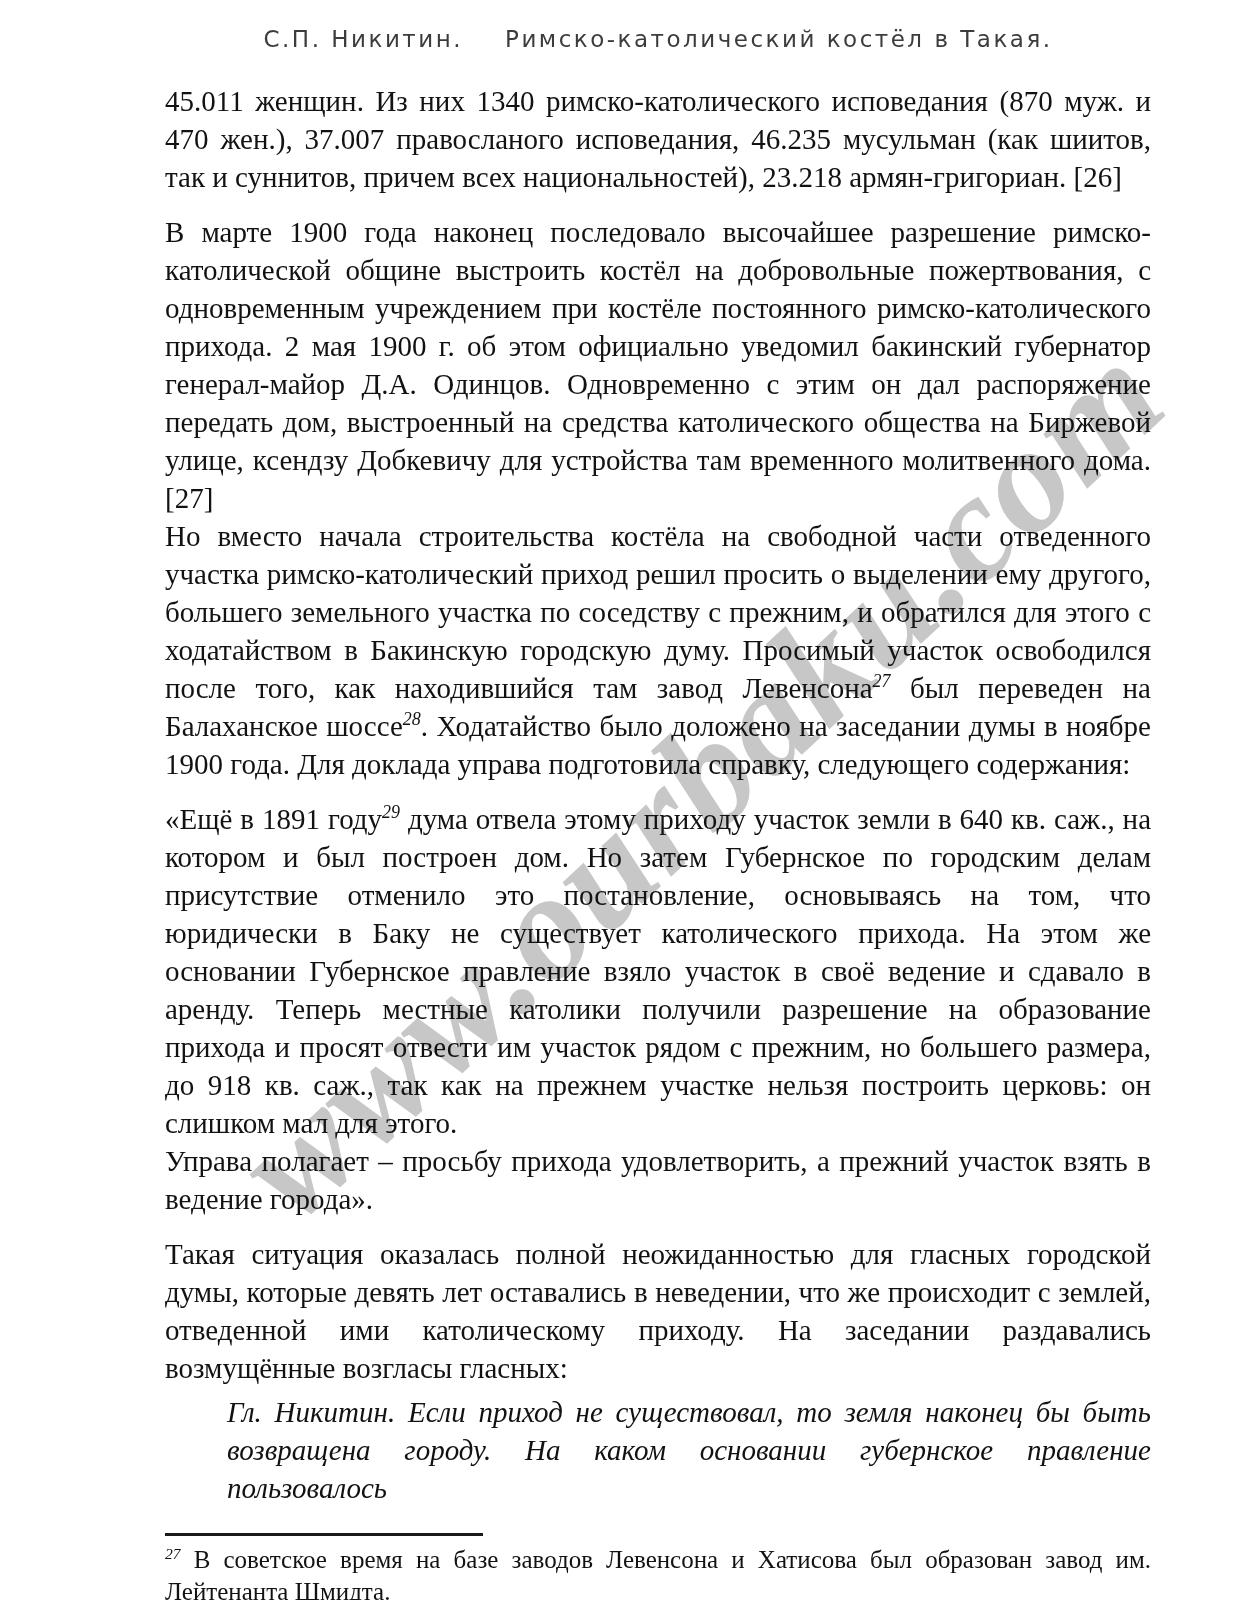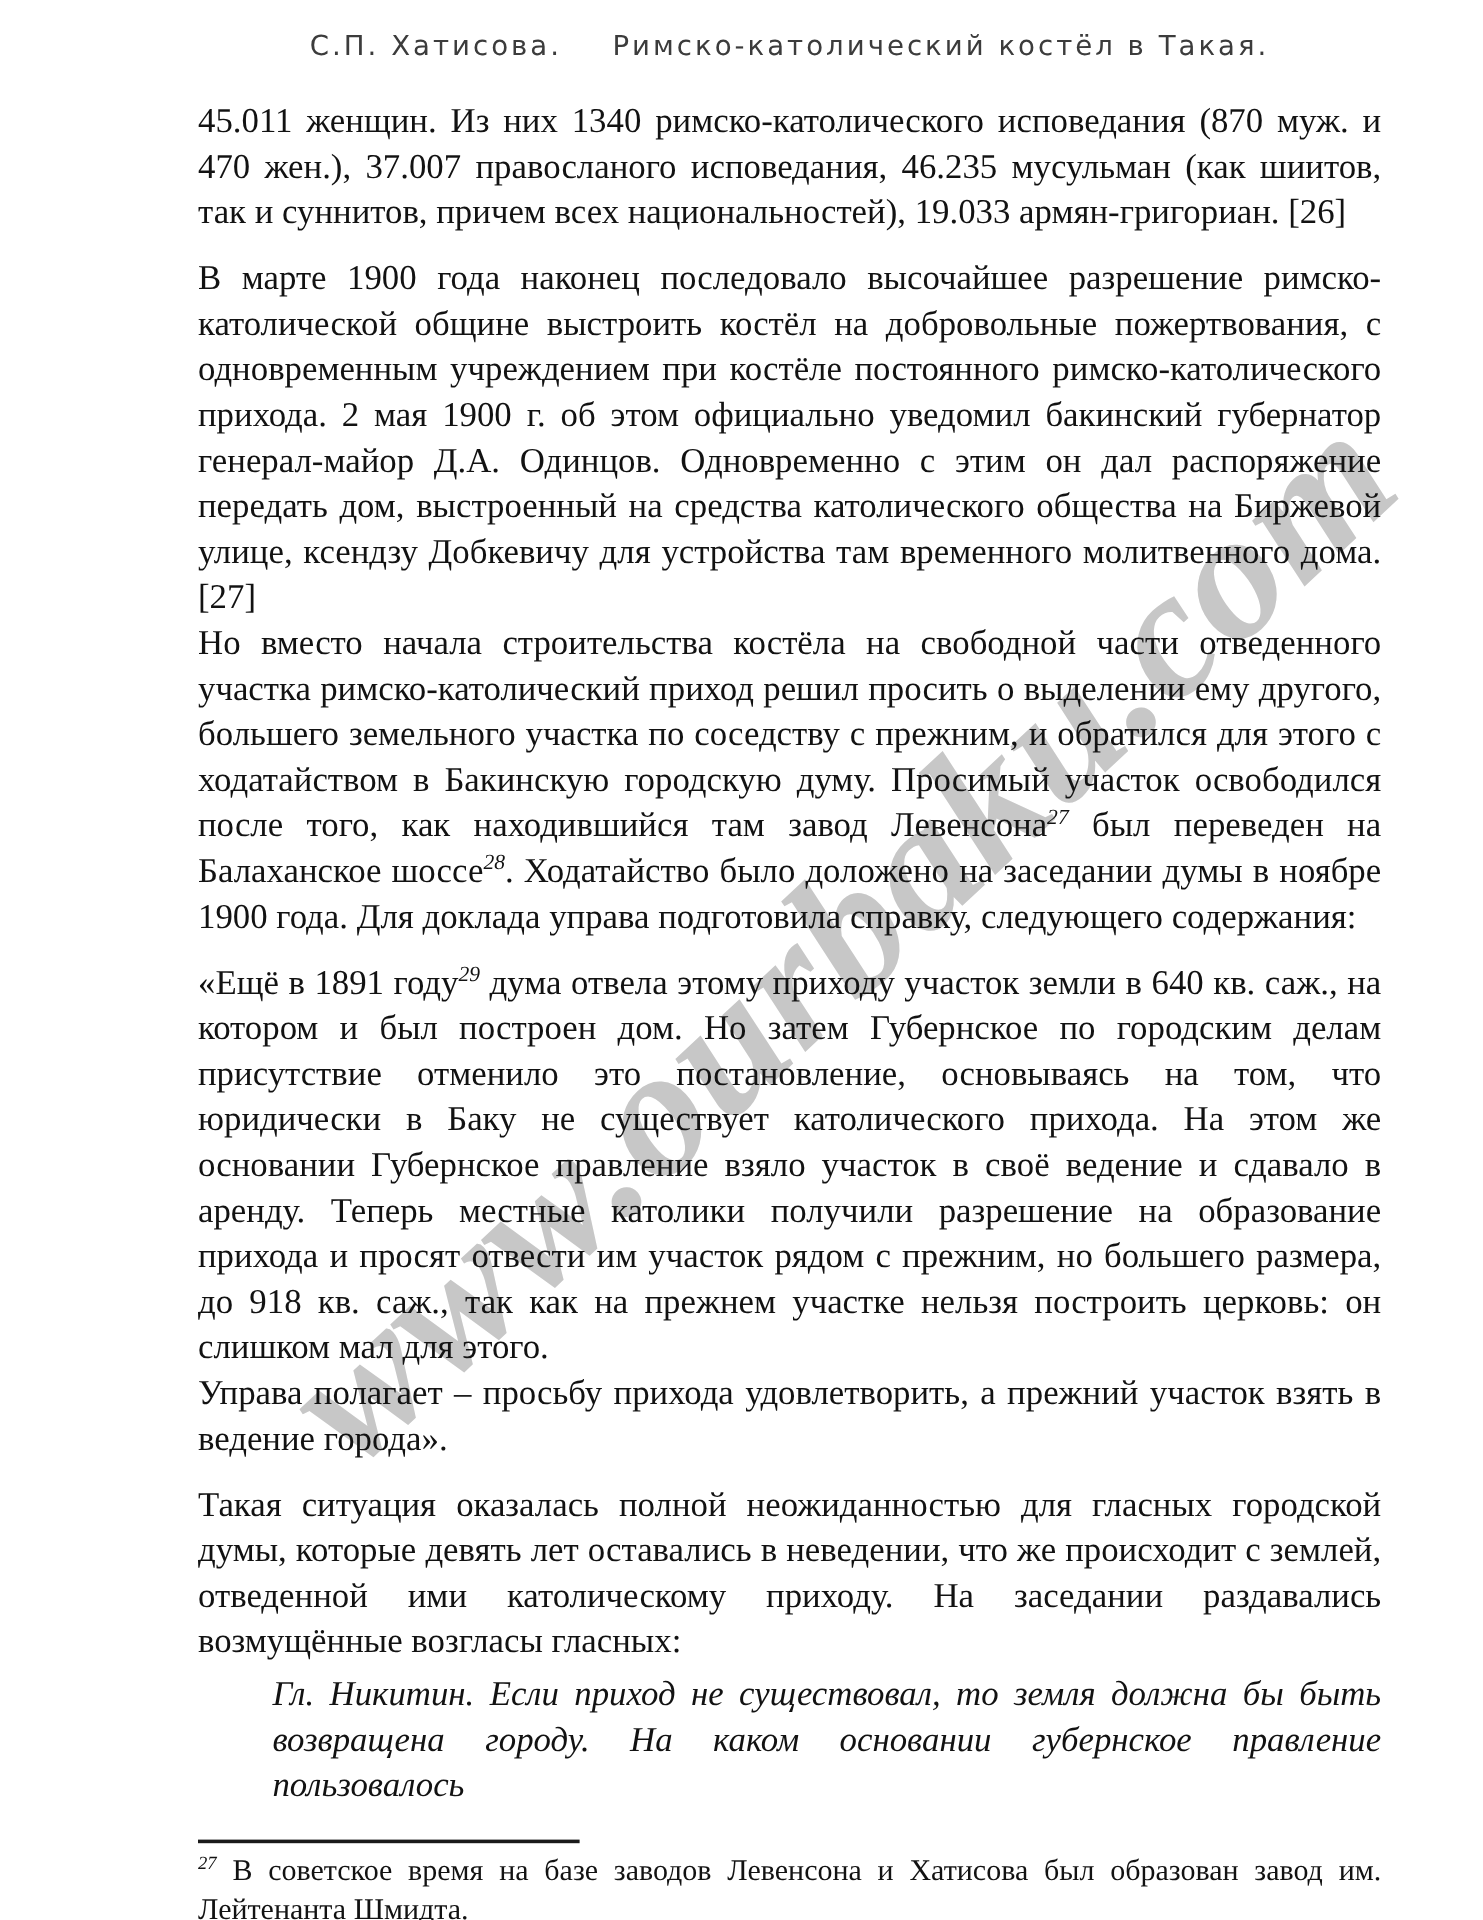--- a/index.html
+++ b/index.html
@@ -78,37 +78,37 @@
   }
 </style>
 </head>
 <body>
 
 <div class="watermark">www.ourbaku.com</div>
 
 <div class="content">
 
   <div class="doc-header">
-    <span>С.П. Хатисова.</span>
+    <span>С.П. Никитин.</span>
     <span>Римско-католический костёл в Такая.</span>
   </div>
 
   <div class="body-text">
 
-    <p>45.011 женщин. Из них 1340 римско-католического исповедания (870 муж. и 470 жен.), 37.007 правосланого исповедания, 46.235 мусульман (как шиитов, так и суннитов, причем всех национальностей), 19.033 армян-григориан. [26]</p>
+    <p>45.011 женщин. Из них 1340 римско-католического исповедания (870 муж. и 470 жен.), 37.007 правосланого исповедания, 46.235 мусульман (как шиитов, так и суннитов, причем всех национальностей), 23.218 армян-григориан. [26]</p>
 
     <p class="para-gap">В марте 1900 года наконец последовало высочайшее разрешение римско-католической общине выстроить костёл на добровольные пожертвования, с одновременным учреждением при костёле постоянного римско-католического прихода. 2 мая 1900 г. об этом официально уведомил бакинский губернатор генерал-майор Д.А. Одинцов. Одновременно с этим он дал распоряжение передать дом, выстроенный на средства католического общества на Биржевой улице, ксендзу Добкевичу для устройства там временного молитвенного дома. [27]</p>
 
     <p><span>Но вместо начала строительства костёла на свободной части отведенного участка римско-католический приход решил просить о выделении ему другого, большего земельного участка по соседству с прежним, и обратился для этого с ходатайством в Бакинскую городскую думу. Просимый участок освободился после того, как находившийся там завод Левенсона</span><sup>27</sup><span> был переведен на Балаханское шоссе</span><sup>28</sup><span>. Ходатайство было доложено на заседании думы в ноябре 1900 года. Для доклада управа подготовила справку, следующего содержания:</span></p>
 
     <p class="para-gap"><span>«Ещё в 1891 году</span><sup>29</sup><span> дума отвела этому приходу участок земли в 640 кв. саж., на котором и был построен дом. Но затем Губернское по городским делам присутствие отменило это постановление, основываясь на том, что юридически в Баку не существует католического прихода. На этом же основании Губернское правление взяло участок в своё ведение и сдавало в аренду. Теперь местные католики получили разрешение на образование прихода и просят отвести им участок рядом с прежним, но большего размера, до 918 кв. саж., так как на прежнем участке нельзя построить церковь: он слишком мал для этого.</span><span class="quote-line2">Управа полагает – просьбу прихода удовлетворить, а прежний участок взять в ведение города».</span></p>
 
     <p class="para-gap">Такая ситуация оказалась полной неожиданностью для гласных городской думы, которые девять лет оставались в неведении, что же происходит с землей, отведенной ими католическому приходу. На заседании раздавались возмущённые возгласы гласных:</p>
 
-    <p class="speech">Гл. Никитин. Если приход не существовал, то земля должна бы быть возвращена городу. На каком основании губернское правление пользовалось</p>
+    <p class="speech">Гл. Никитин. Если приход не существовал, то земля наконец бы быть возвращена городу. На каком основании губернское правление пользовалось</p>
 
   </div>
 
   <div class="footnote-sep"></div>
 
   <div class="footnotes">
     <p><sup>27</sup><span> В советское время на базе заводов Левенсона и Хатисова был образован завод им. Лейтенанта Шмидта.</span></p>
 
   </div>
 

